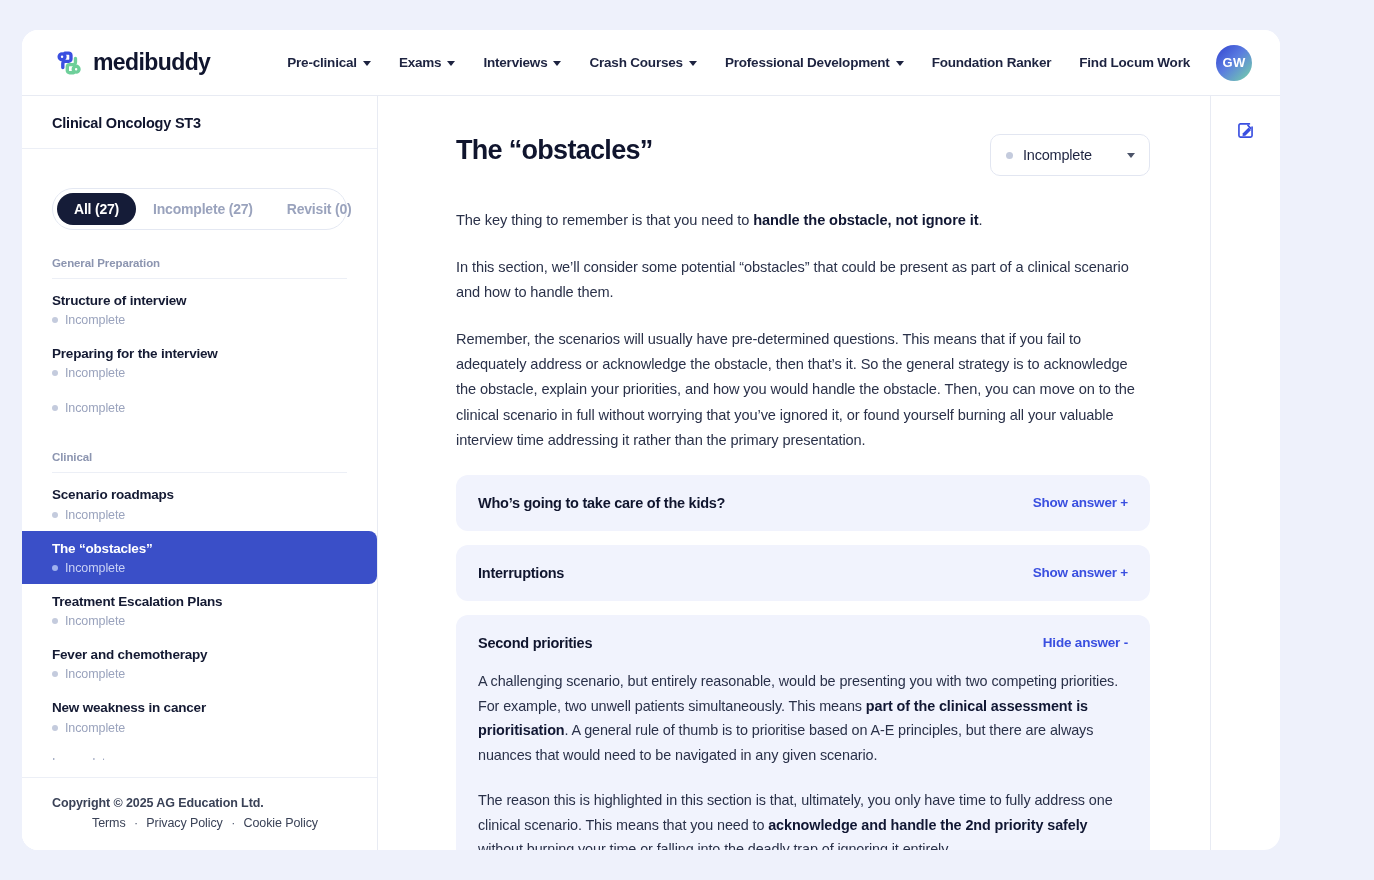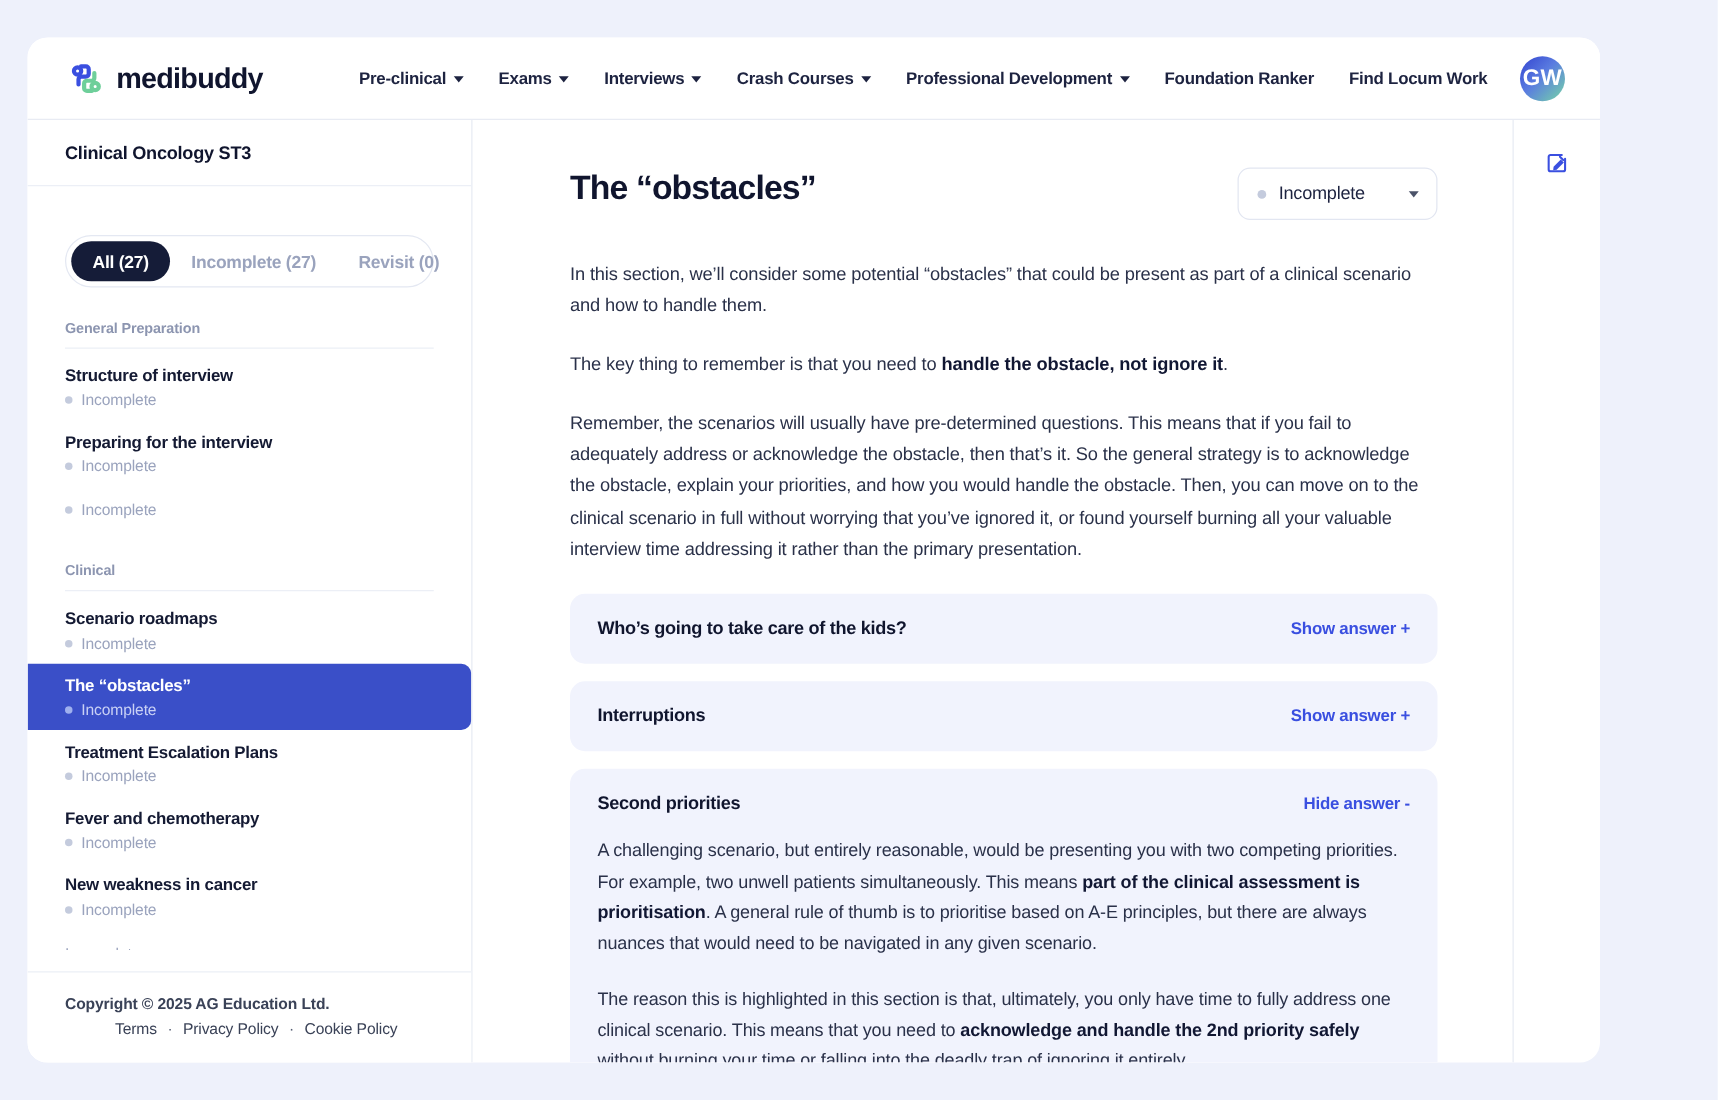--- a/index.html
+++ b/index.html
@@ -52,21 +52,21 @@
     width: 0; height: 0;
     border-left: 4.5px solid transparent;
     border-right: 4.5px solid transparent;
     border-top: 5px solid #1d2340;
     display: inline-block;
     position: relative; top: 1px;
   }
   .avatar {
     width: 36px; height: 36px; border-radius: 50%;
     background: linear-gradient(135deg, #3b4fd4 10%, #5a7ce0 45%, #76d6a6 100%);
-    color: #fff; font-size: 18px; font-weight: bold;
+    color: #fff; font-size: 13px; font-weight: bold;
     display: flex; align-items: center; justify-content: center;
     letter-spacing: 0.2px; cursor: pointer; flex: 0 0 36px;
   }
 
   
   .body-split { flex: 1; display: flex; min-height: 0; }
 
   
   .sidebar {
     width: 356px; flex: 0 0 356px;
@@ -378,22 +378,22 @@
 
         <div class="main-head">
           <h1 class="page-title">The “obstacles”</h1>
           <div class="status-select">
             <i class="dot"></i>
             <span class="status-label">Incomplete</span>
             <i class="chev"></i>
           </div>
         </div>
 
+        <p class="body"><span>The key thing to remember is that you need to </span><b>handle the obstacle, not ignore it</b><span>.</span></p>
         <p class="body"><span>In this section, we’ll consider some potential “obstacles” that could be present as part of a clinical scenario and how to handle them.</span></p>
-        <p class="body"><span>The key thing to remember is that you need to </span><b>handle the obstacle, not ignore it</b><span>.</span></p>
         <p class="body"><span>Remember, the scenarios will usually have pre-determined questions. This means that if you fail to adequately address or acknowledge the obstacle, then that’s it. So the general strategy is to acknowledge the obstacle, explain your priorities, and how you would handle the obstacle. Then, you can move on to the clinical scenario in full without worrying that you’ve ignored it, or found yourself burning all your valuable interview time addressing it rather than the primary presentation.</span></p>
 
         <div class="acc">
           <div class="acc-head">
             <span class="acc-q">Who’s going to take care of the kids?</span>
             <span class="acc-toggle">Show answer +</span>
           </div>
         </div>
 
         <div class="acc">

